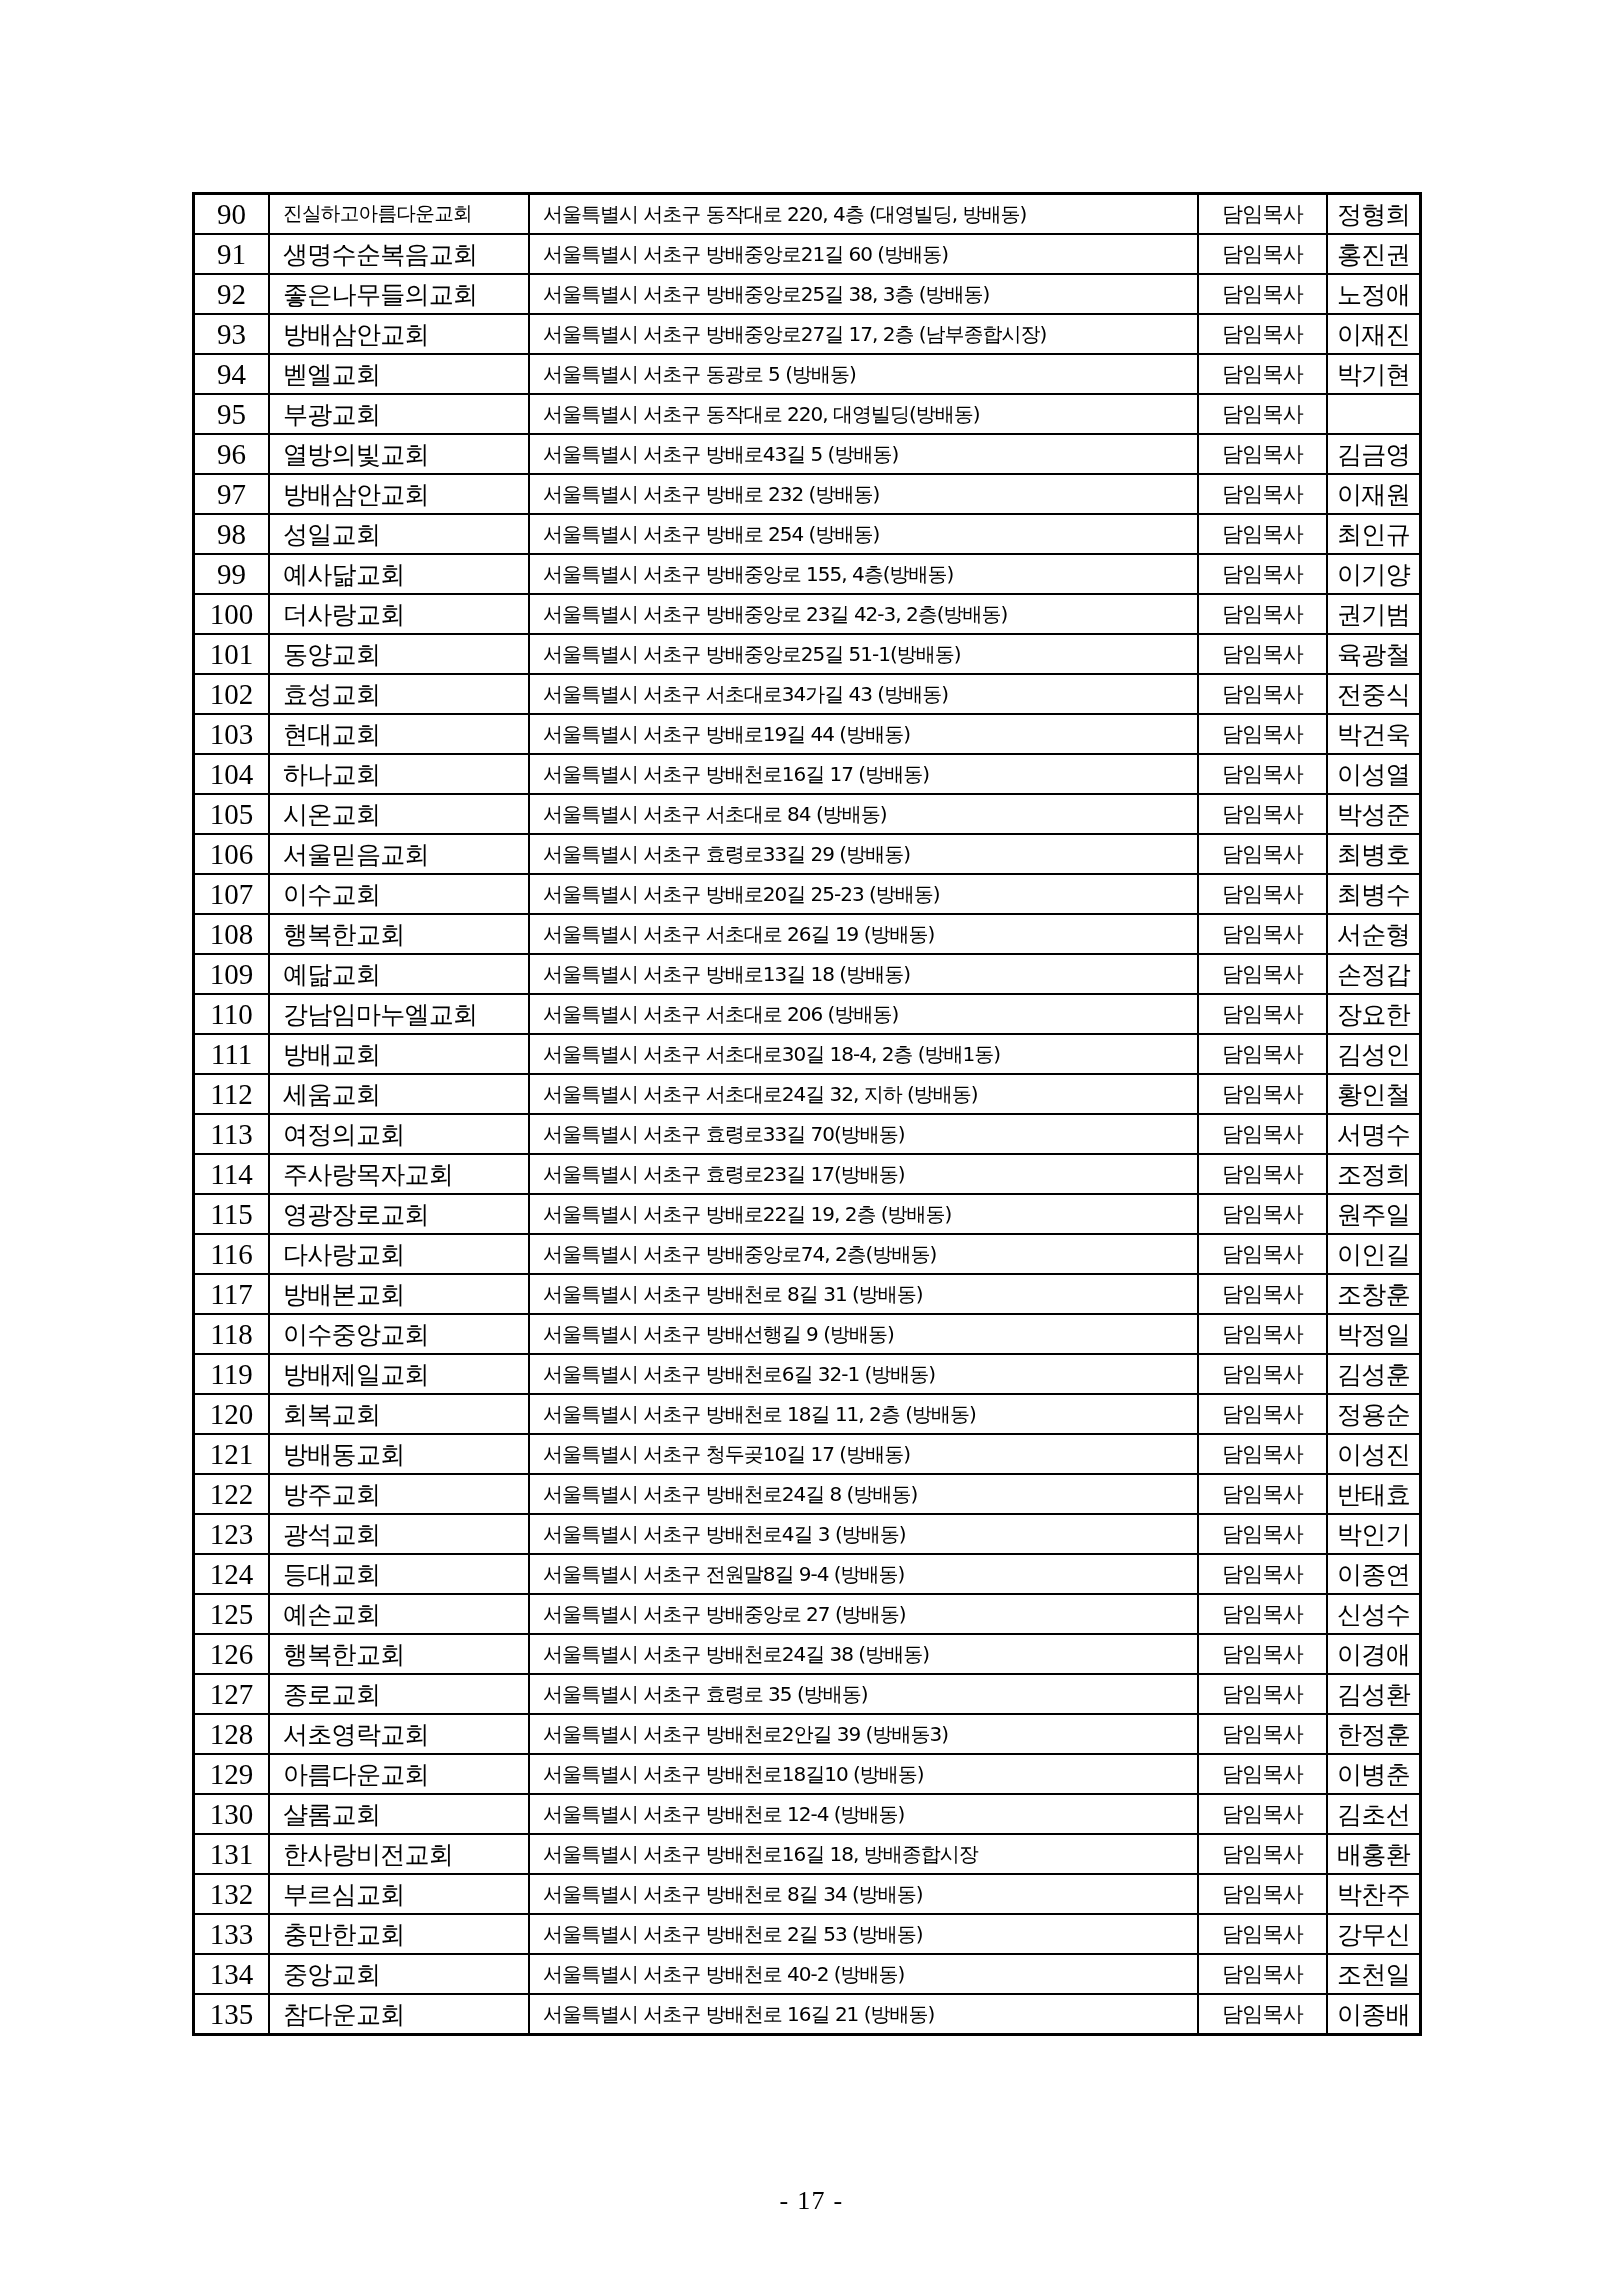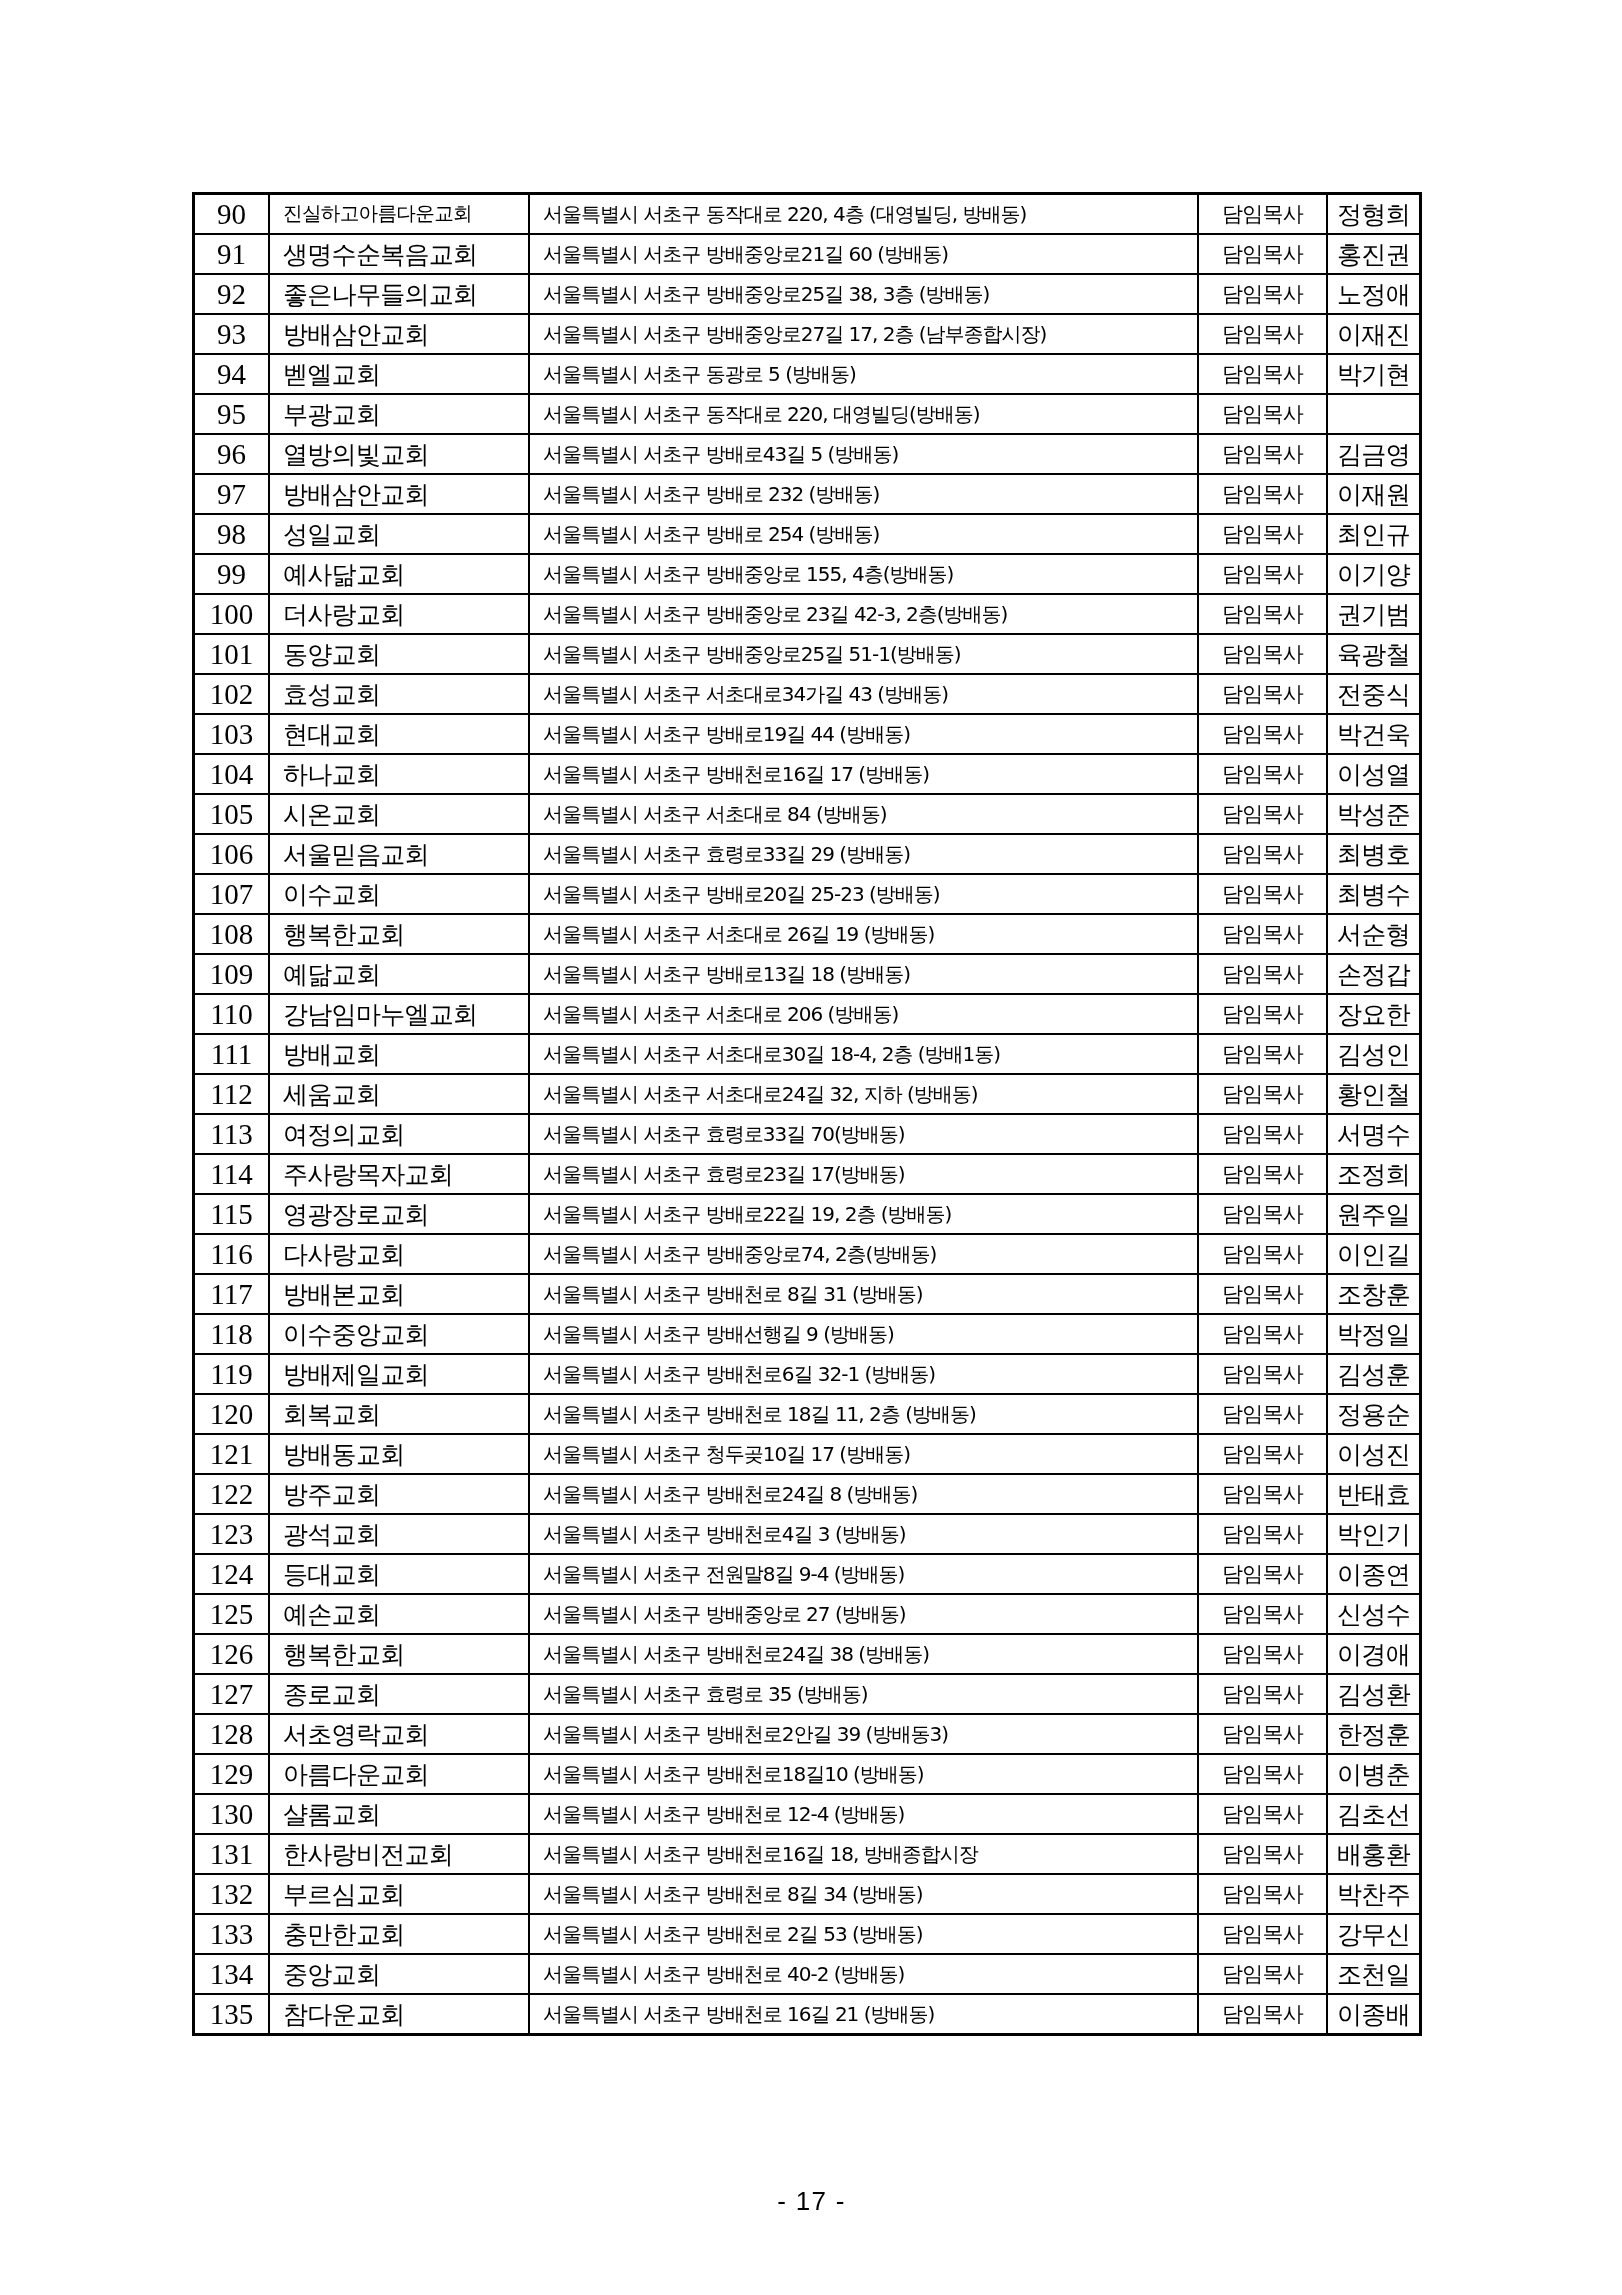--- a/index.html
+++ b/index.html
@@ -76,21 +76,21 @@
       font-size: 25px;
       letter-spacing: -0.7px;
     }
     .page-number {
       position: absolute;
       left: 0;
       width: 1623px;
       top: 2186px;
       text-align: center;
       font-size: 26px;
-      font-family: Liberation Sans, sans-serif;
+      font-family: Liberation Serif, serif;
       letter-spacing: 1.3px;
     }
   </style>
 </head>
 <body>
 
 <div class="page">
   <table class="church-table">
     <tbody id="table-body">
         <tr>

